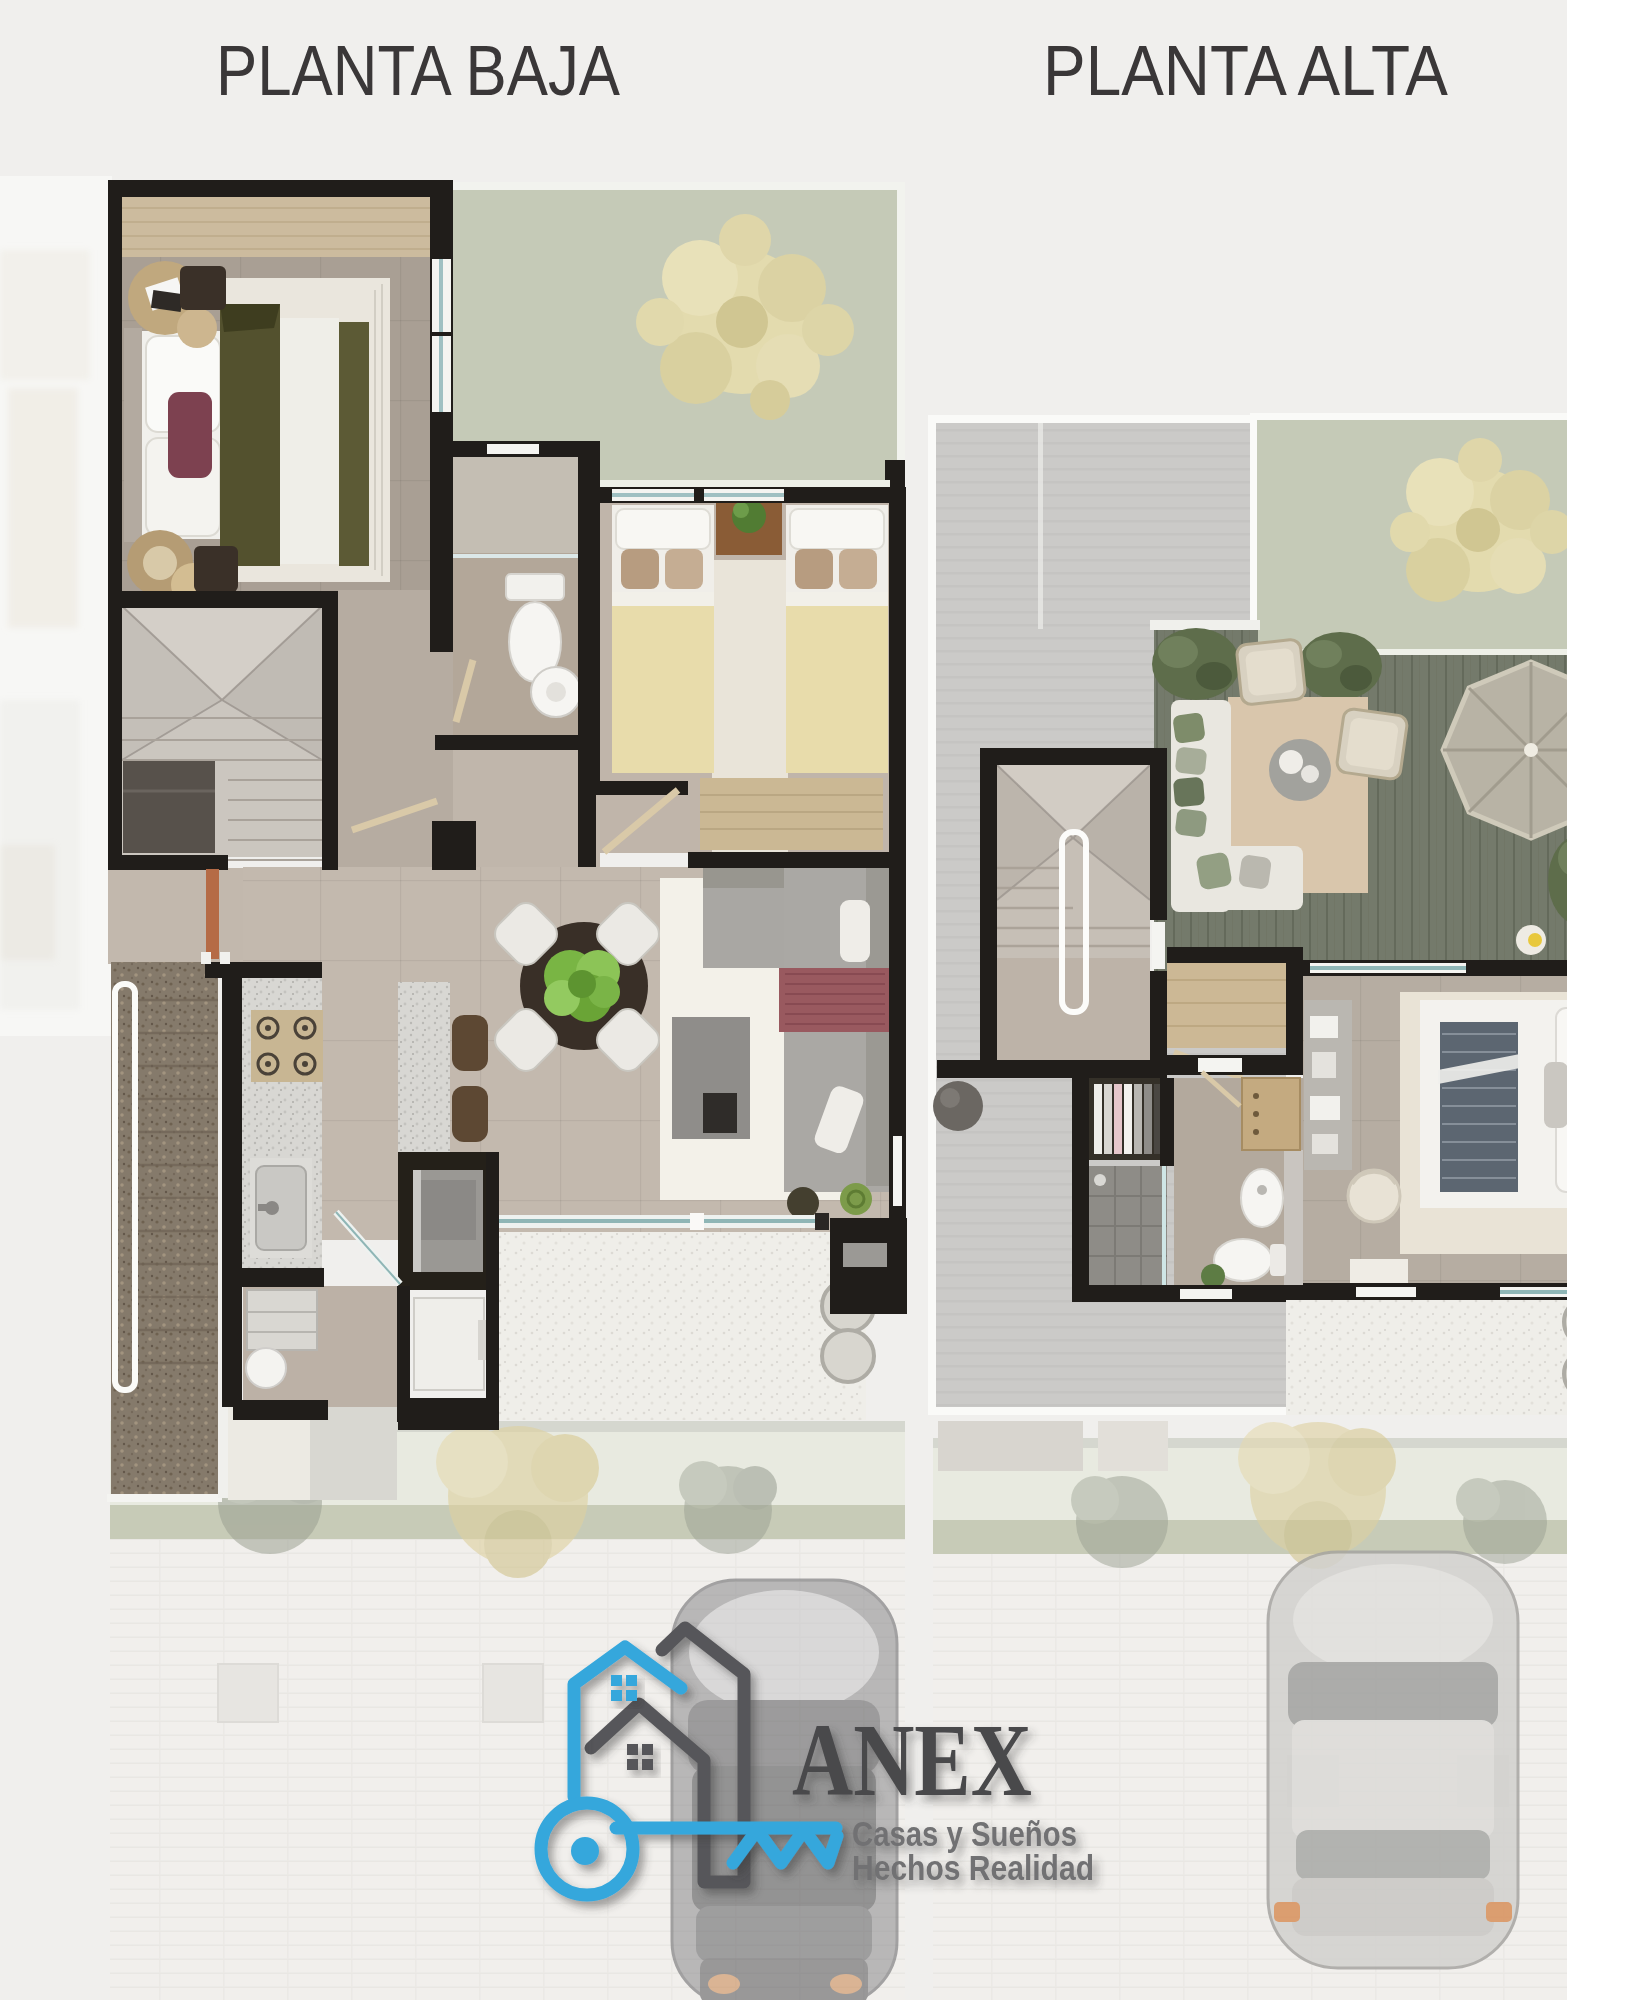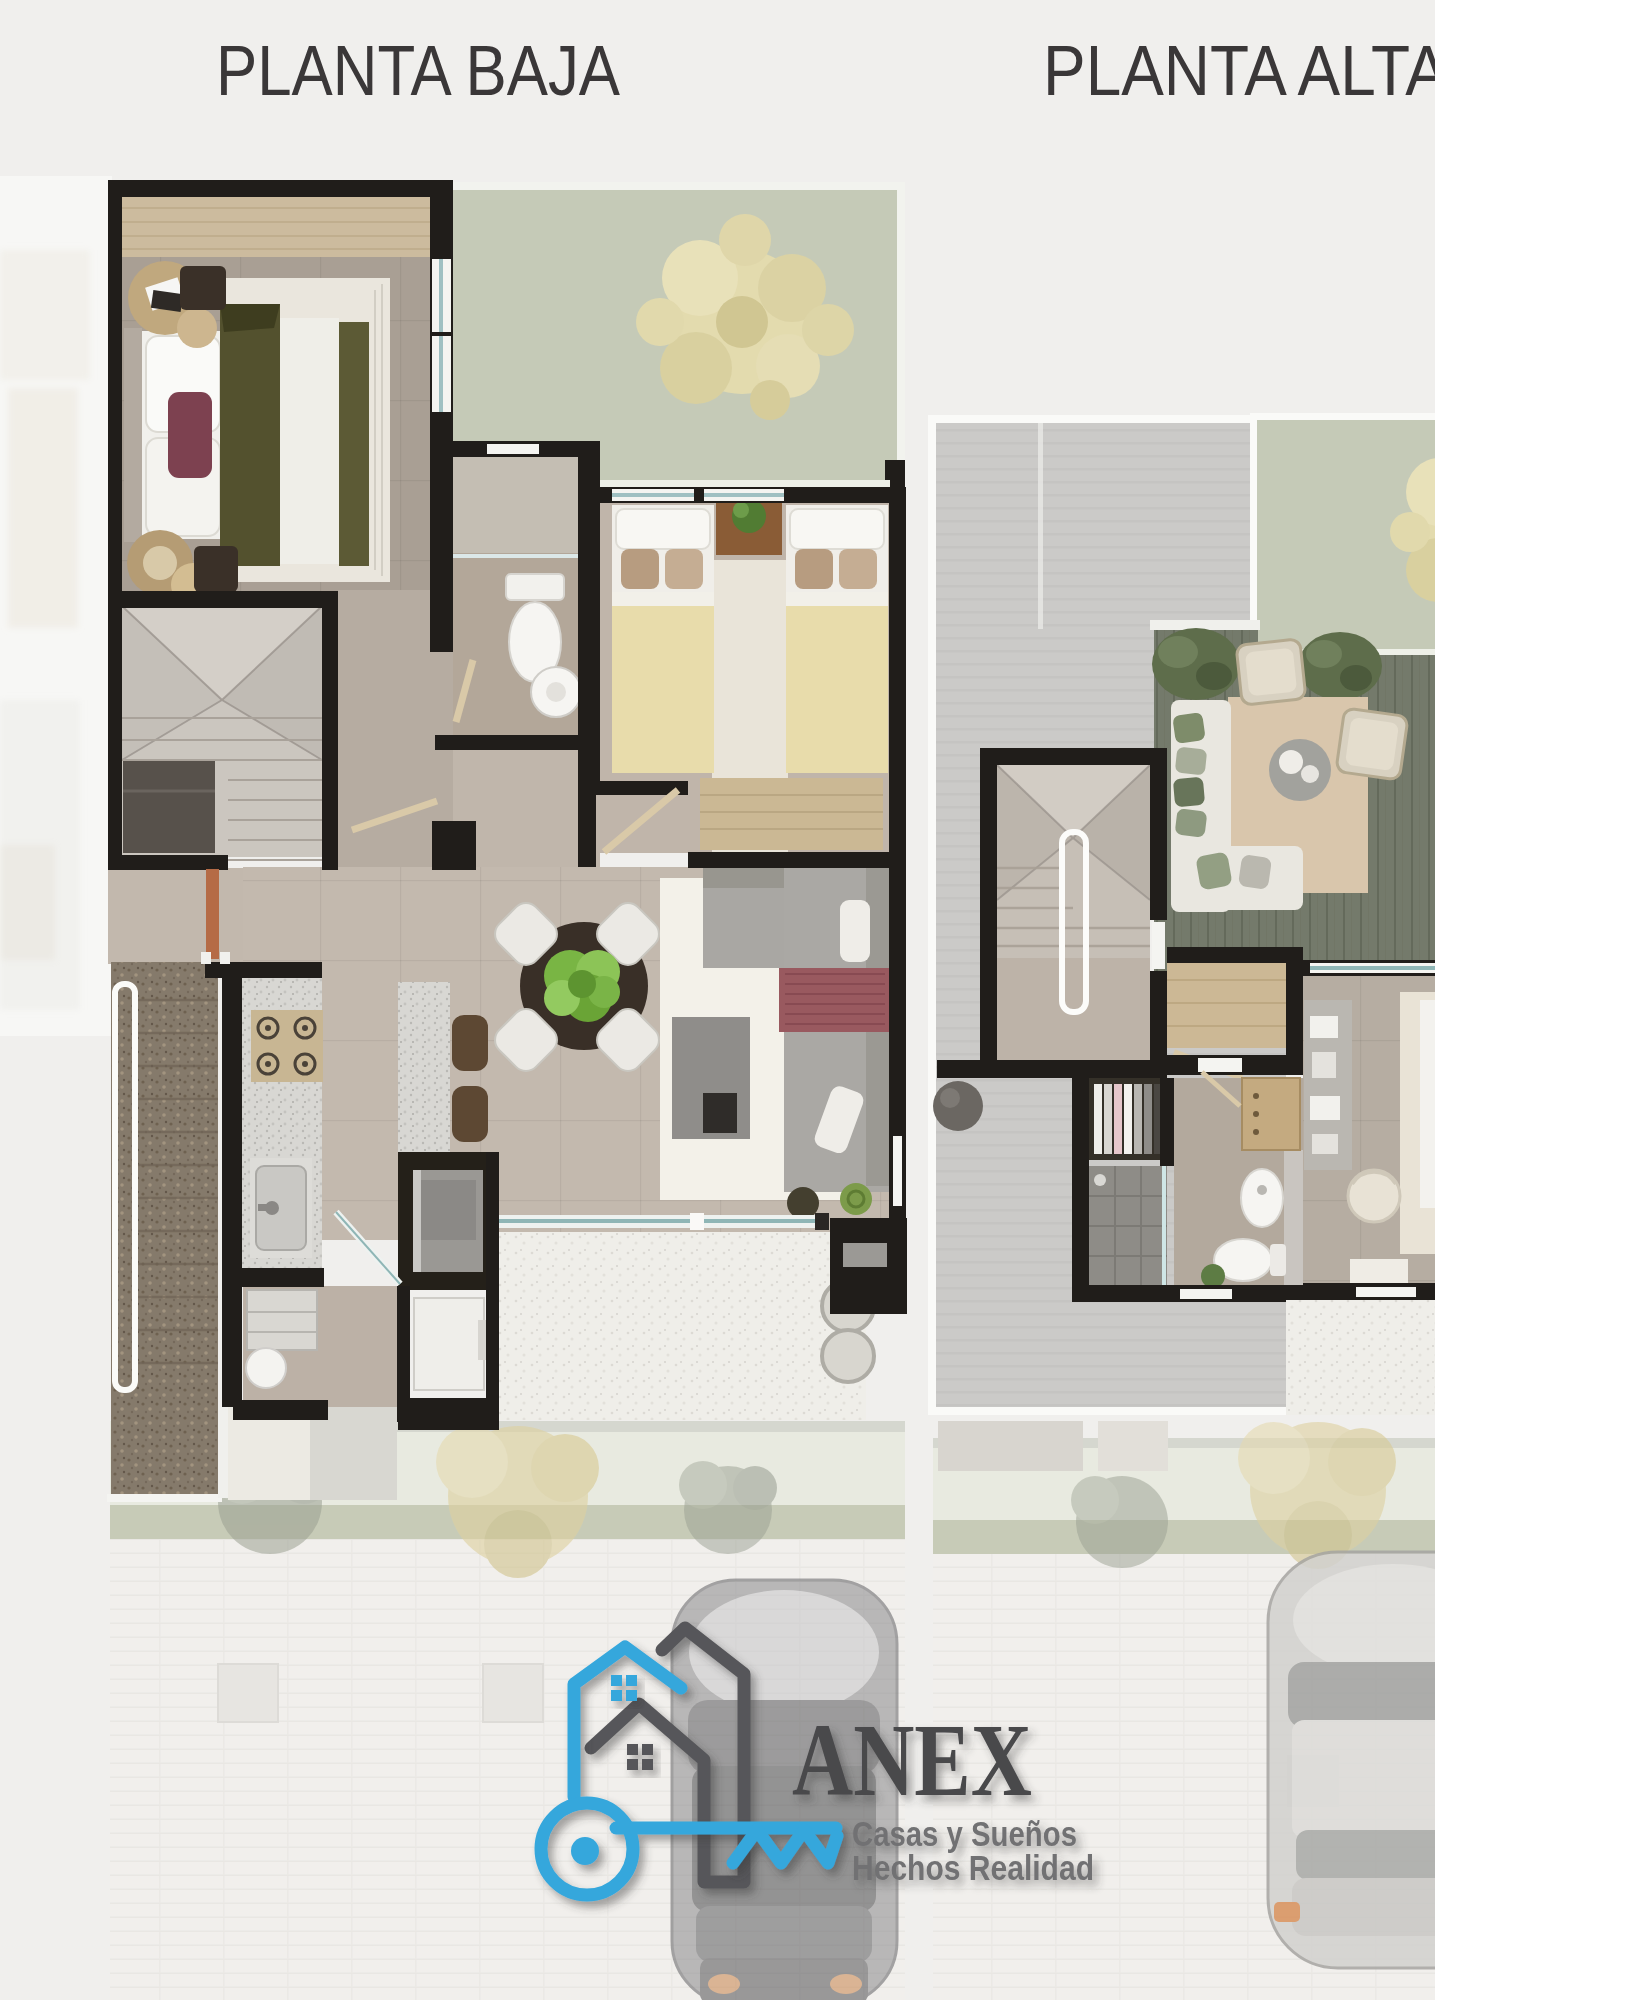--- a/index.html
+++ b/index.html
@@ -1,16 +1,16 @@
 <!DOCTYPE html>
 <html><head>
 <meta charset="utf-8">
 <style>
 html,body{margin:0;padding:0;}
-#canvas{position:relative;width:1435px;height:2000px;background:#bef264;overflow:hidden;font-family:"Liberation Sans",sans-serif;}
+#canvas{position:relative;width:1567px;height:2000px;background:#bef264;overflow:hidden;font-family:"Liberation Sans",sans-serif;}
 svg{position:absolute;left:0;top:0;}
 </style>
 </head>
 <body>
 <div id="canvas">
 <svg width="1645" height="2000" viewBox="0 0 1645 2000">
 <defs>
 <pattern id="roofstripe" width="8" height="13" patternUnits="userSpaceOnUse">
   <rect width="8" height="13" fill="#cbcac8"></rect>
   <rect width="8" height="2.5" y="0" fill="#c5c4c2"></rect>

